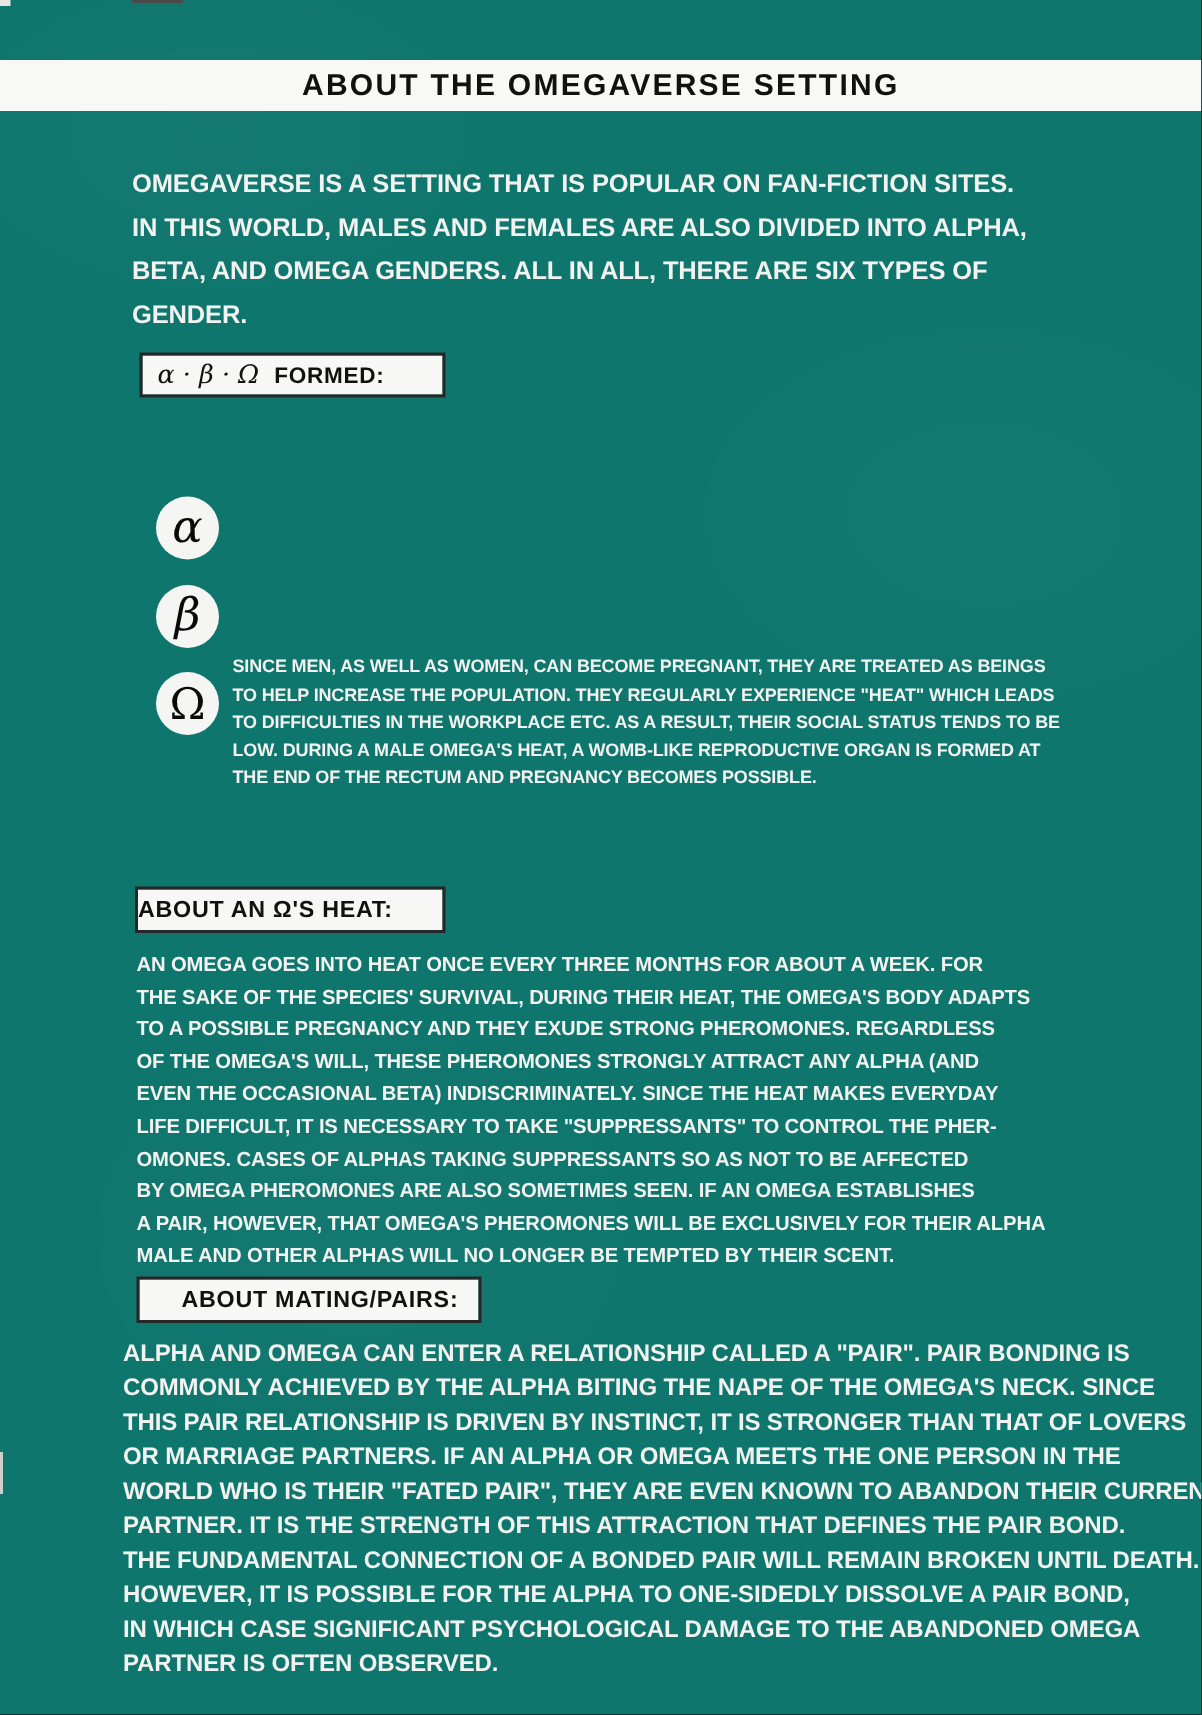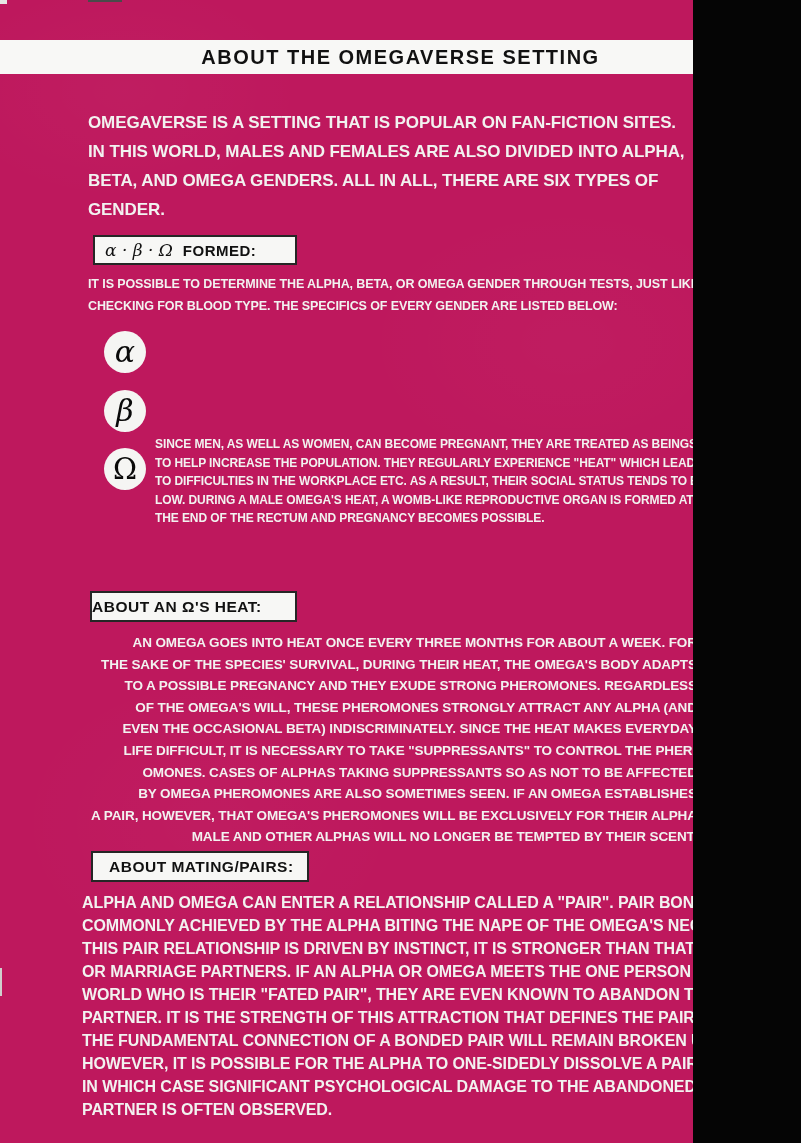--- a/index.html
+++ b/index.html
@@ -2,23 +2,23 @@
 <html><head>
 <meta charset="utf-8">
 <style>
   html, body {
     margin: 0;
     padding: 0;
     background: #050505;
   }
   #page {
     position: relative;
-    width: 693px;
+    width: 801px;
     height: 1143px;
-    background: #be185d;
+    background: #0f766e;
     overflow: hidden;
     font-family: "Liberation Sans", sans-serif;
     font-weight: bold;
     color: #f2f2f0;
   }
   
   .mottle {
     position: absolute;
     inset: 0;
     background:
@@ -114,26 +114,25 @@
     left: 92px; top: 593px;
     width: 203px; height: 27px;
     font-size: 15.5px;
     letter-spacing: 0.5px;
     white-space: pre;
   }
   .heat-para {
     left: 91px; top: 632px;
     font-size: 13.5px;
     line-height: 21.6px;
-    text-align: right;
   }
   .pairs-box {
     left: 93px; top: 853px;
     width: 198px; height: 27px;
-    padding-left: 16px;
+    padding-left: 28px;
     font-size: 15.5px;
     letter-spacing: 0.5px;
     white-space: pre;
   }
   .pairs-para {
     left: 82px; top: 891px;
     font-size: 16px;
     line-height: 23px;
   }
   .artifact { position: absolute; }
@@ -159,22 +158,20 @@
   <div class="para intro-para">OMEGAVERSE IS A SETTING THAT IS POPULAR ON FAN-FICTION SITES.
 IN THIS WORLD, MALES AND FEMALES ARE ALSO DIVIDED INTO ALPHA,
 BETA, AND OMEGA GENDERS. ALL IN ALL, THERE ARE SIX TYPES OF
 GENDER.</div>
 
   <div class="heading-box genders-box">
     <span class="genders-symbols">α · β · Ω</span>
     <span class="genders-label">FORMED:</span>
   </div>
 
-  <div class="para genders-intro">IT IS POSSIBLE TO DETERMINE THE ALPHA, BETA, OR OMEGA GENDER THROUGH TESTS, JUST LIKE
-CHECKING FOR BLOOD TYPE. THE SPECIFICS OF EVERY GENDER ARE LISTED BELOW:</div>
 
   <div class="gender-circle alpha-circle">
     <span class="sym-italic">α</span>
   </div>
 
   <div class="gender-circle beta-circle">
     <span class="sym-italic">β</span>
   </div>
 
   <div class="gender-circle omega-circle">

